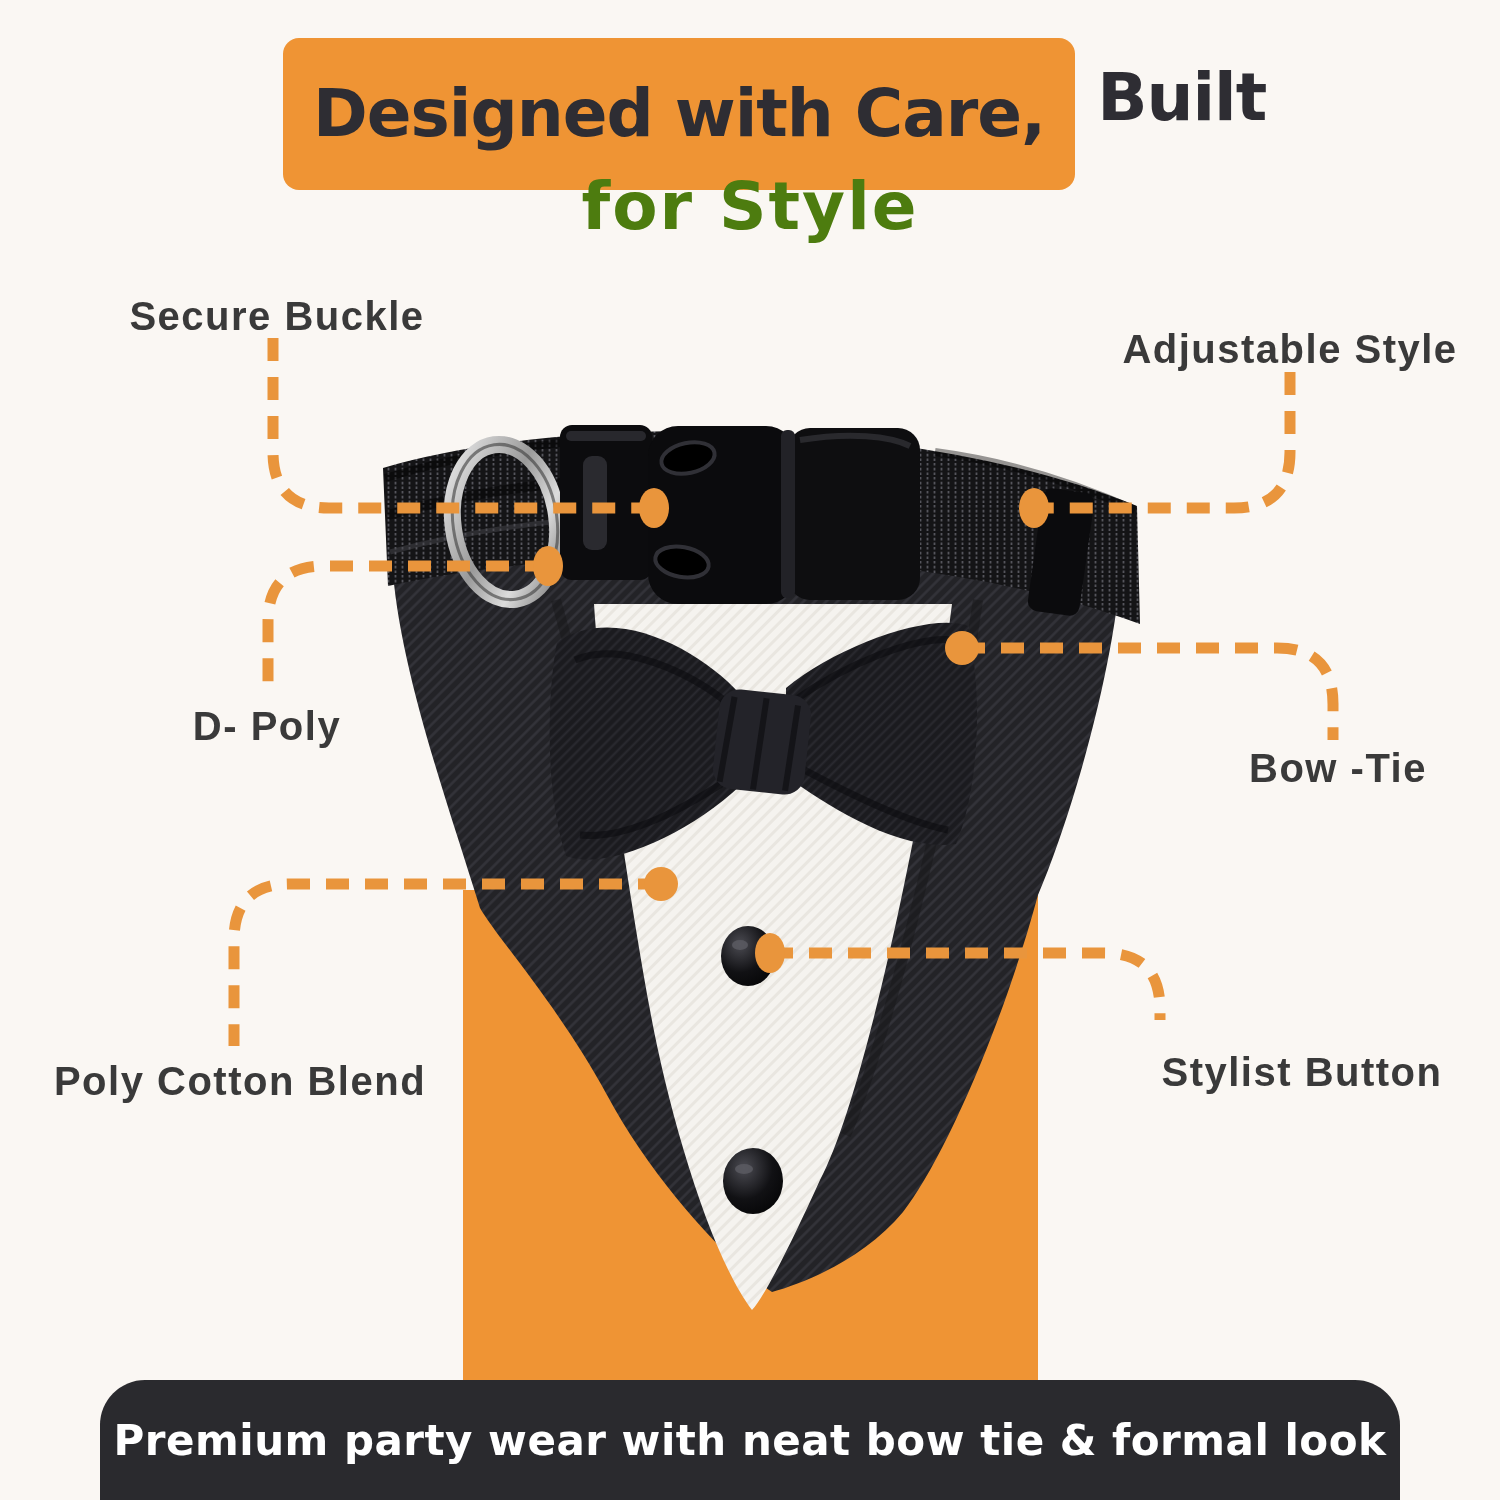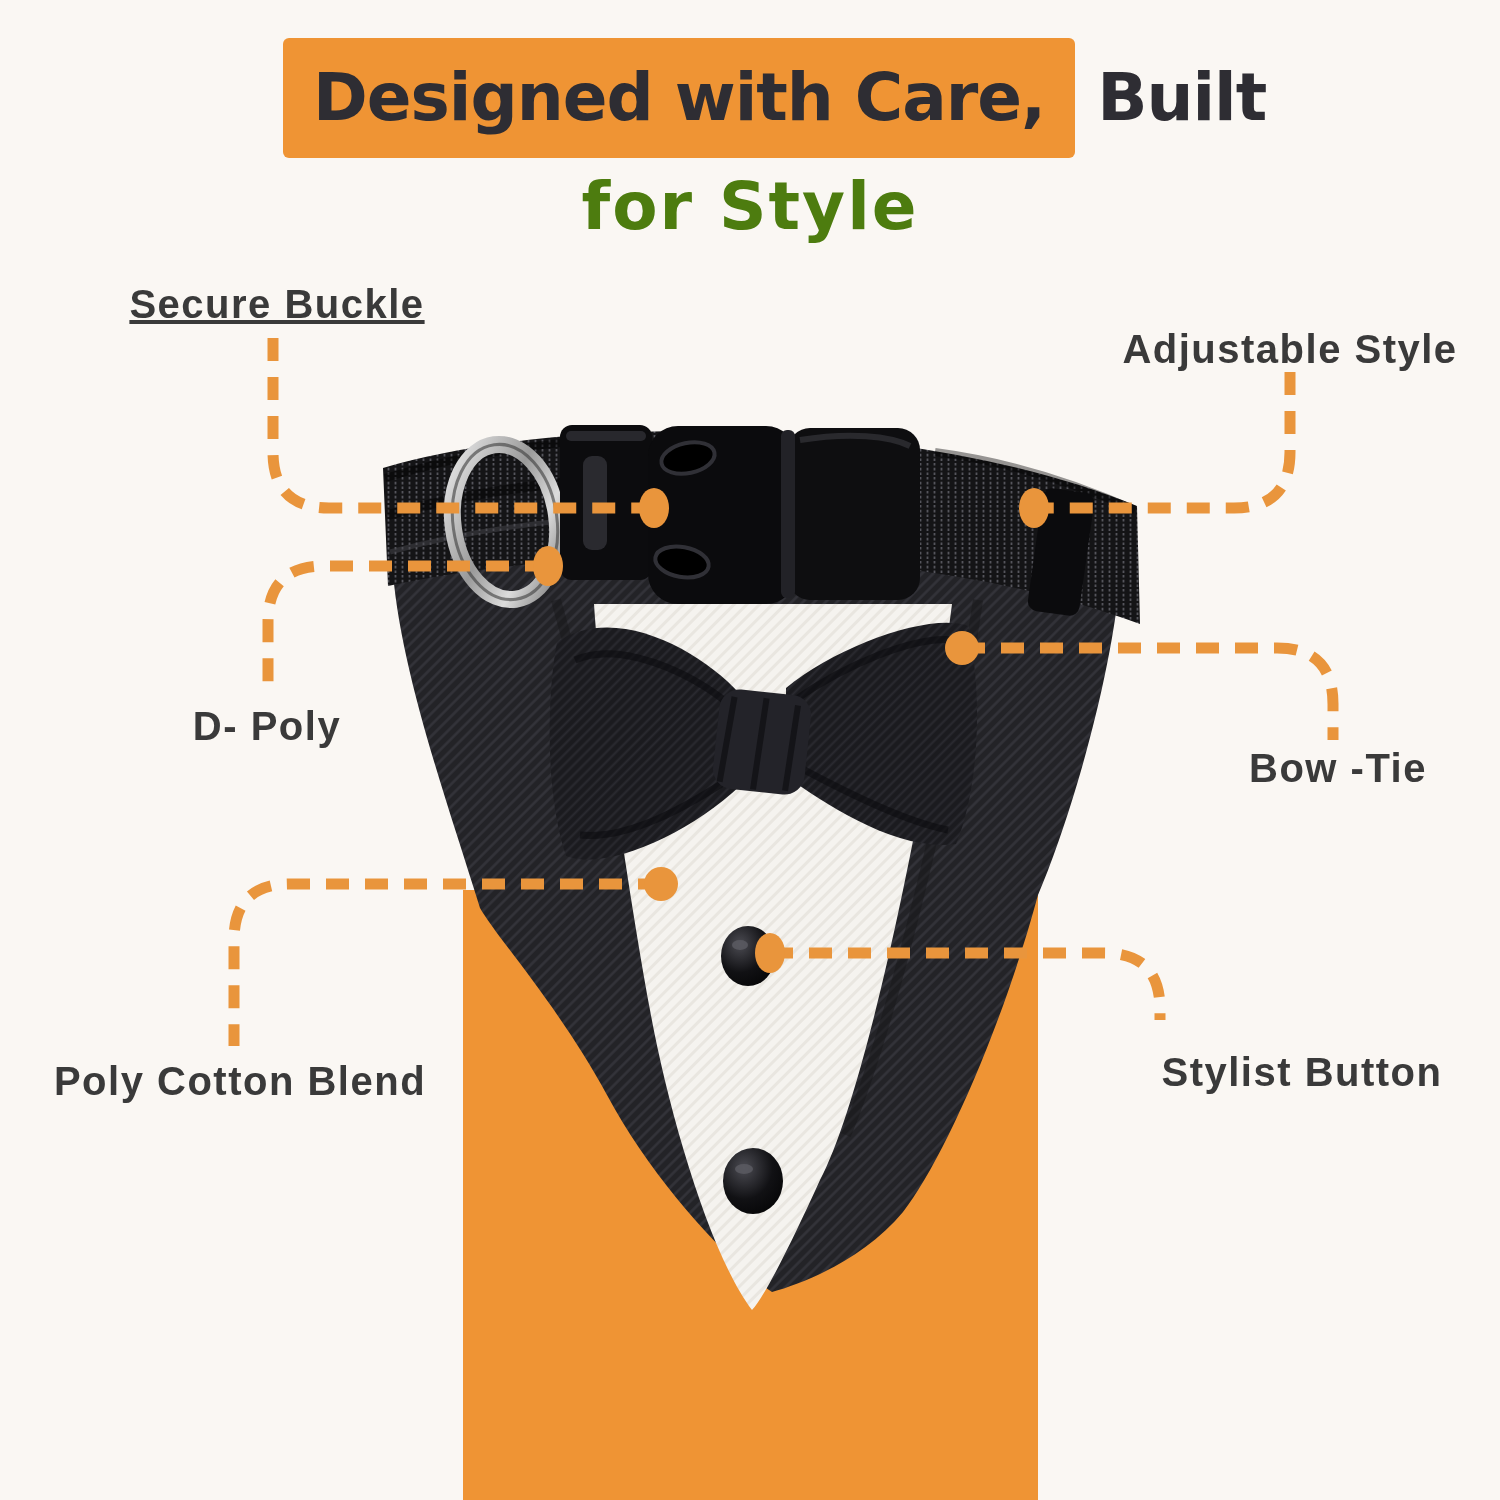--- a/index.html
+++ b/index.html
@@ -11,38 +11,38 @@
   .stage{position:absolute;inset:0;}
   svg.scene{position:absolute;left:0;top:0;}
 
   
   .title-line1{
     position:absolute;left:283px;top:38px;white-space:nowrap;
     font-weight:700;font-size:66px;letter-spacing:-1px;color:#2E2D33;
   }
   .title-box{
     display:inline-block;height:120px;line-height:120px;
-    padding:0 30px;border-radius:6px;background:#EF9434;vertical-align:top;
+    padding:16px 30px;border-radius:16px;background:#EF9434;vertical-align:top;
   }
   .title-rest{
     display:inline-block;height:120px;line-height:120px;
     vertical-align:top;
   }
   .title-line2{
     position:absolute;left:0;top:168px;width:1500px;text-align:center;
     font-weight:700;font-size:66px;letter-spacing:2px;color:#4d7c0f;
   }
 
   
   .callout-label{
     position:absolute;transform:translateX(-50%);white-space:nowrap;
     font-family:"Liberation Sans","DejaVu Sans",sans-serif;
     font-weight:700;font-size:40px;letter-spacing:1.5px;color:#3A3A3A;
   }
-  #lbl-secure{left:277px;top:282px;text-decoration:underline;}
+  #lbl-secure{left:277px;top:294px;}
   #lbl-adjust{left:1290px;top:327px;}
   #lbl-dring{left:267px;top:704px;}
   #lbl-bowtie{left:1338px;top:746px;}
   #lbl-poly{left:240px;top:1059px;}
   #lbl-stylist{left:1302px;top:1026px;margin-top:24px;}
 
   
   .footer-bar{
     position:absolute;left:100px;top:1380px;width:1300px;height:120px;
     background:#2A2A2E;border-radius:45px 45px 0 0;
@@ -168,20 +168,23 @@
     <g fill="#E9953C">
       <ellipse cx="654" cy="508" rx="15" ry="20"></ellipse>
       <ellipse cx="1034" cy="508" rx="15" ry="20"></ellipse>
       <ellipse cx="548" cy="566" rx="15" ry="20"></ellipse>
       <circle cx="962" cy="648" r="17"></circle>
       <circle cx="661" cy="884" r="17"></circle>
       <ellipse cx="770" cy="953" rx="15" ry="20"></ellipse>
     </g>
   </svg>
 
+  <div class="footer-bar">
+    <div class="footer-text">Premium party wear with neat bow tie &amp; formal look</div>
+  </div>
 
   <div class="title-line1">
     <span class="title-box">Designed with Care,</span>
     <span class="title-rest">Built</span>
   </div>
   <div class="title-line2">for Style</div>
 
   <div class="callout-label" id="lbl-secure">Secure Buckle</div>
   <div class="callout-label" id="lbl-adjust">Adjustable Style</div>
   <div class="callout-label" id="lbl-dring">D- Poly</div>

